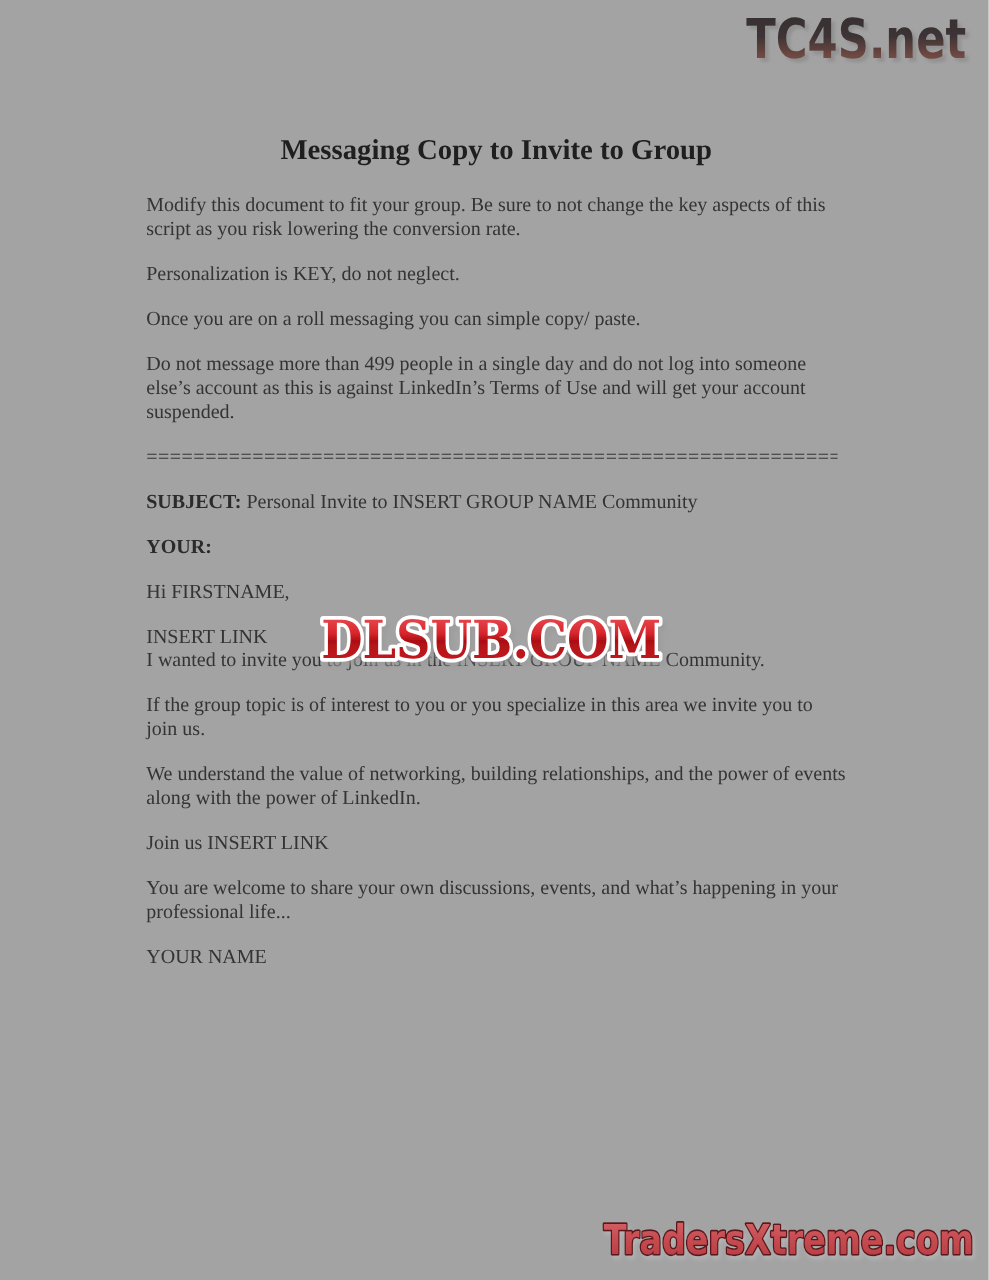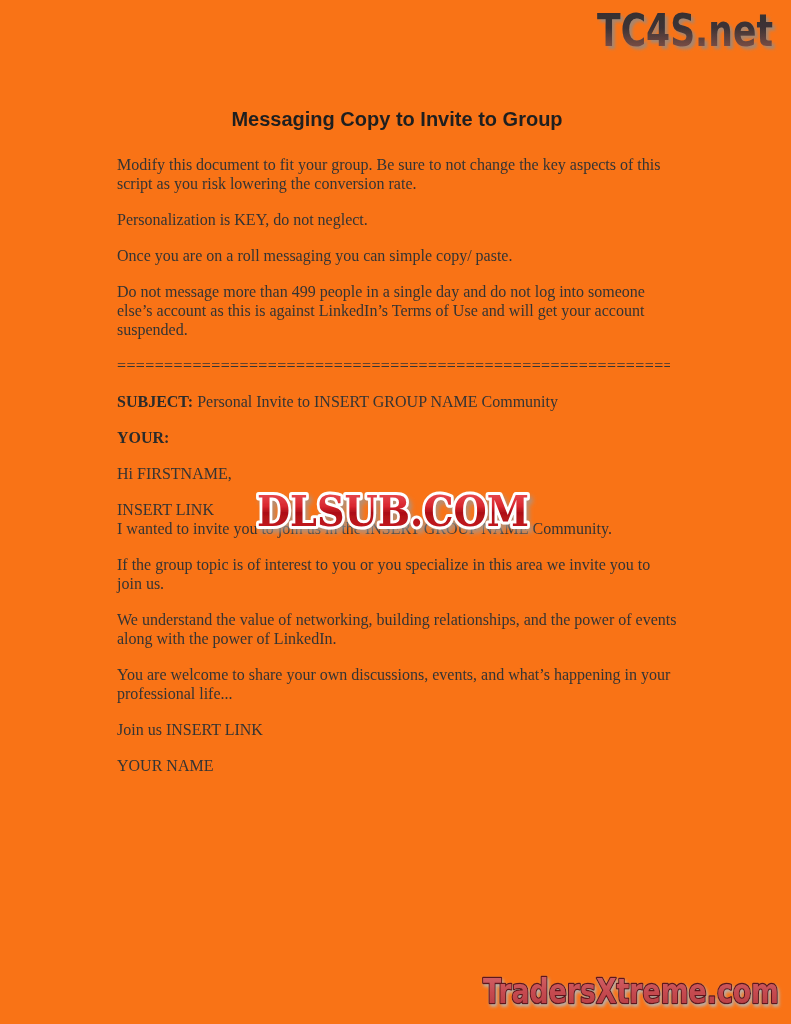--- a/index.html
+++ b/index.html
@@ -1,20 +1,20 @@
 <!DOCTYPE html>
 <html><head>
 <meta charset="utf-8">
 <style>
   html, body { margin: 0; padding: 0; background: #ffffff; }
   .sheet {
     position: relative;
     width: 791px;
     height: 1024px;
-    background: #f97316;
+    background: #a3a3a3;
     overflow: hidden;
     font-family: "Liberation Serif", serif;
   }
 
   
   .top-logo {
     position: absolute;
     top: 2px;
     right: 8px;
     width: 190px;
@@ -26,26 +26,26 @@
     position: absolute;
     left: 117px;
     top: 108px;
     width: 560px;
     color: #343434;
     font-size: 16px;
     line-height: 19px;
   }
   .doc h1 {
     margin: 0 0 24px 0;
-    font-size: 20px;
+    font-size: 23px;
     line-height: 23px;
     text-align: center;
     color: #1f1f1f;
     font-weight: bold;
-    font-family: Liberation Sans, sans-serif;
+    font-family: Liberation Serif, serif;
   }
   .doc p { margin: 17px 0 0 0; }
   .doc p.first { margin-top: 0; }
   .b { font-weight: bold; color: #2b2b2b; }
   .divider {
     margin: 0;
     white-space: nowrap;
     overflow: hidden;
     width: 553px;
     letter-spacing: 0.4px;
@@ -112,23 +112,23 @@
 
     <p>
       <span class="sig-line">INSERT LINK</span>
       <span class="sig-line">I wanted to invite you to join us in the INSERT GROUP NAME Community.</span>
     </p>
 
     <p>If the group topic is of interest to you or you specialize in this area we invite you to join us.</p>
 
     <p>We understand the value of networking, building relationships, and the power of events along with the power of LinkedIn.</p>
 
+    <p>Join us INSERT LINK</p>
+
     <p>You are welcome to share your own discussions, events, and what’s happening in your professional life...</p>
-
-    <p>Join us INSERT LINK</p>
 
     <p>
       <span class="sig-line">YOUR NAME</span>
     </p>
   </main>
 
   <svg class="watermark" viewBox="0 0 292 58" xmlns="http://www.w3.org/2000/svg">
     <defs>
       <linearGradient id="wmgrad" x1="0" y1="0" x2="0" y2="1">
         <stop offset="0%" stop-color="#ee5a5e"></stop>

